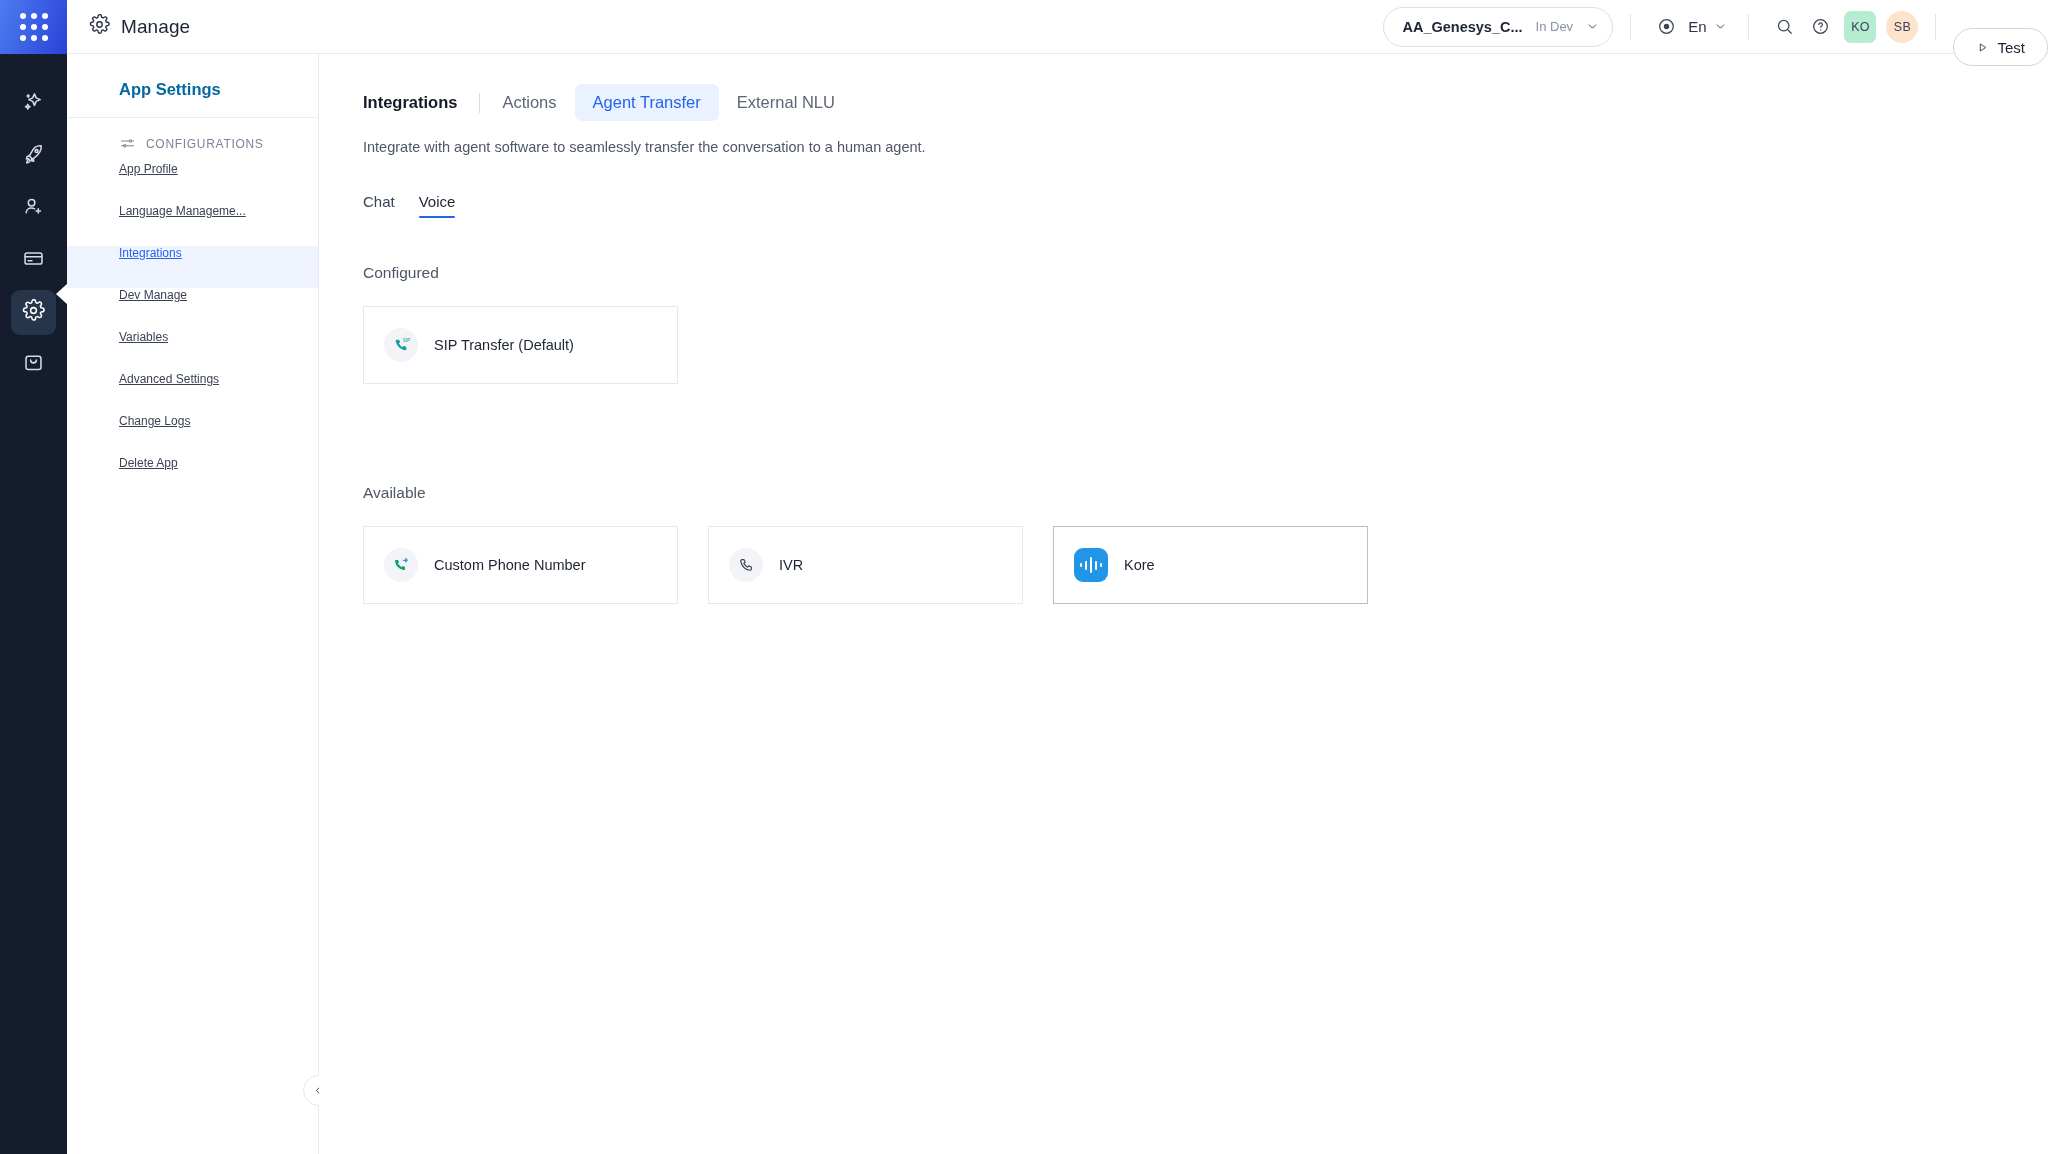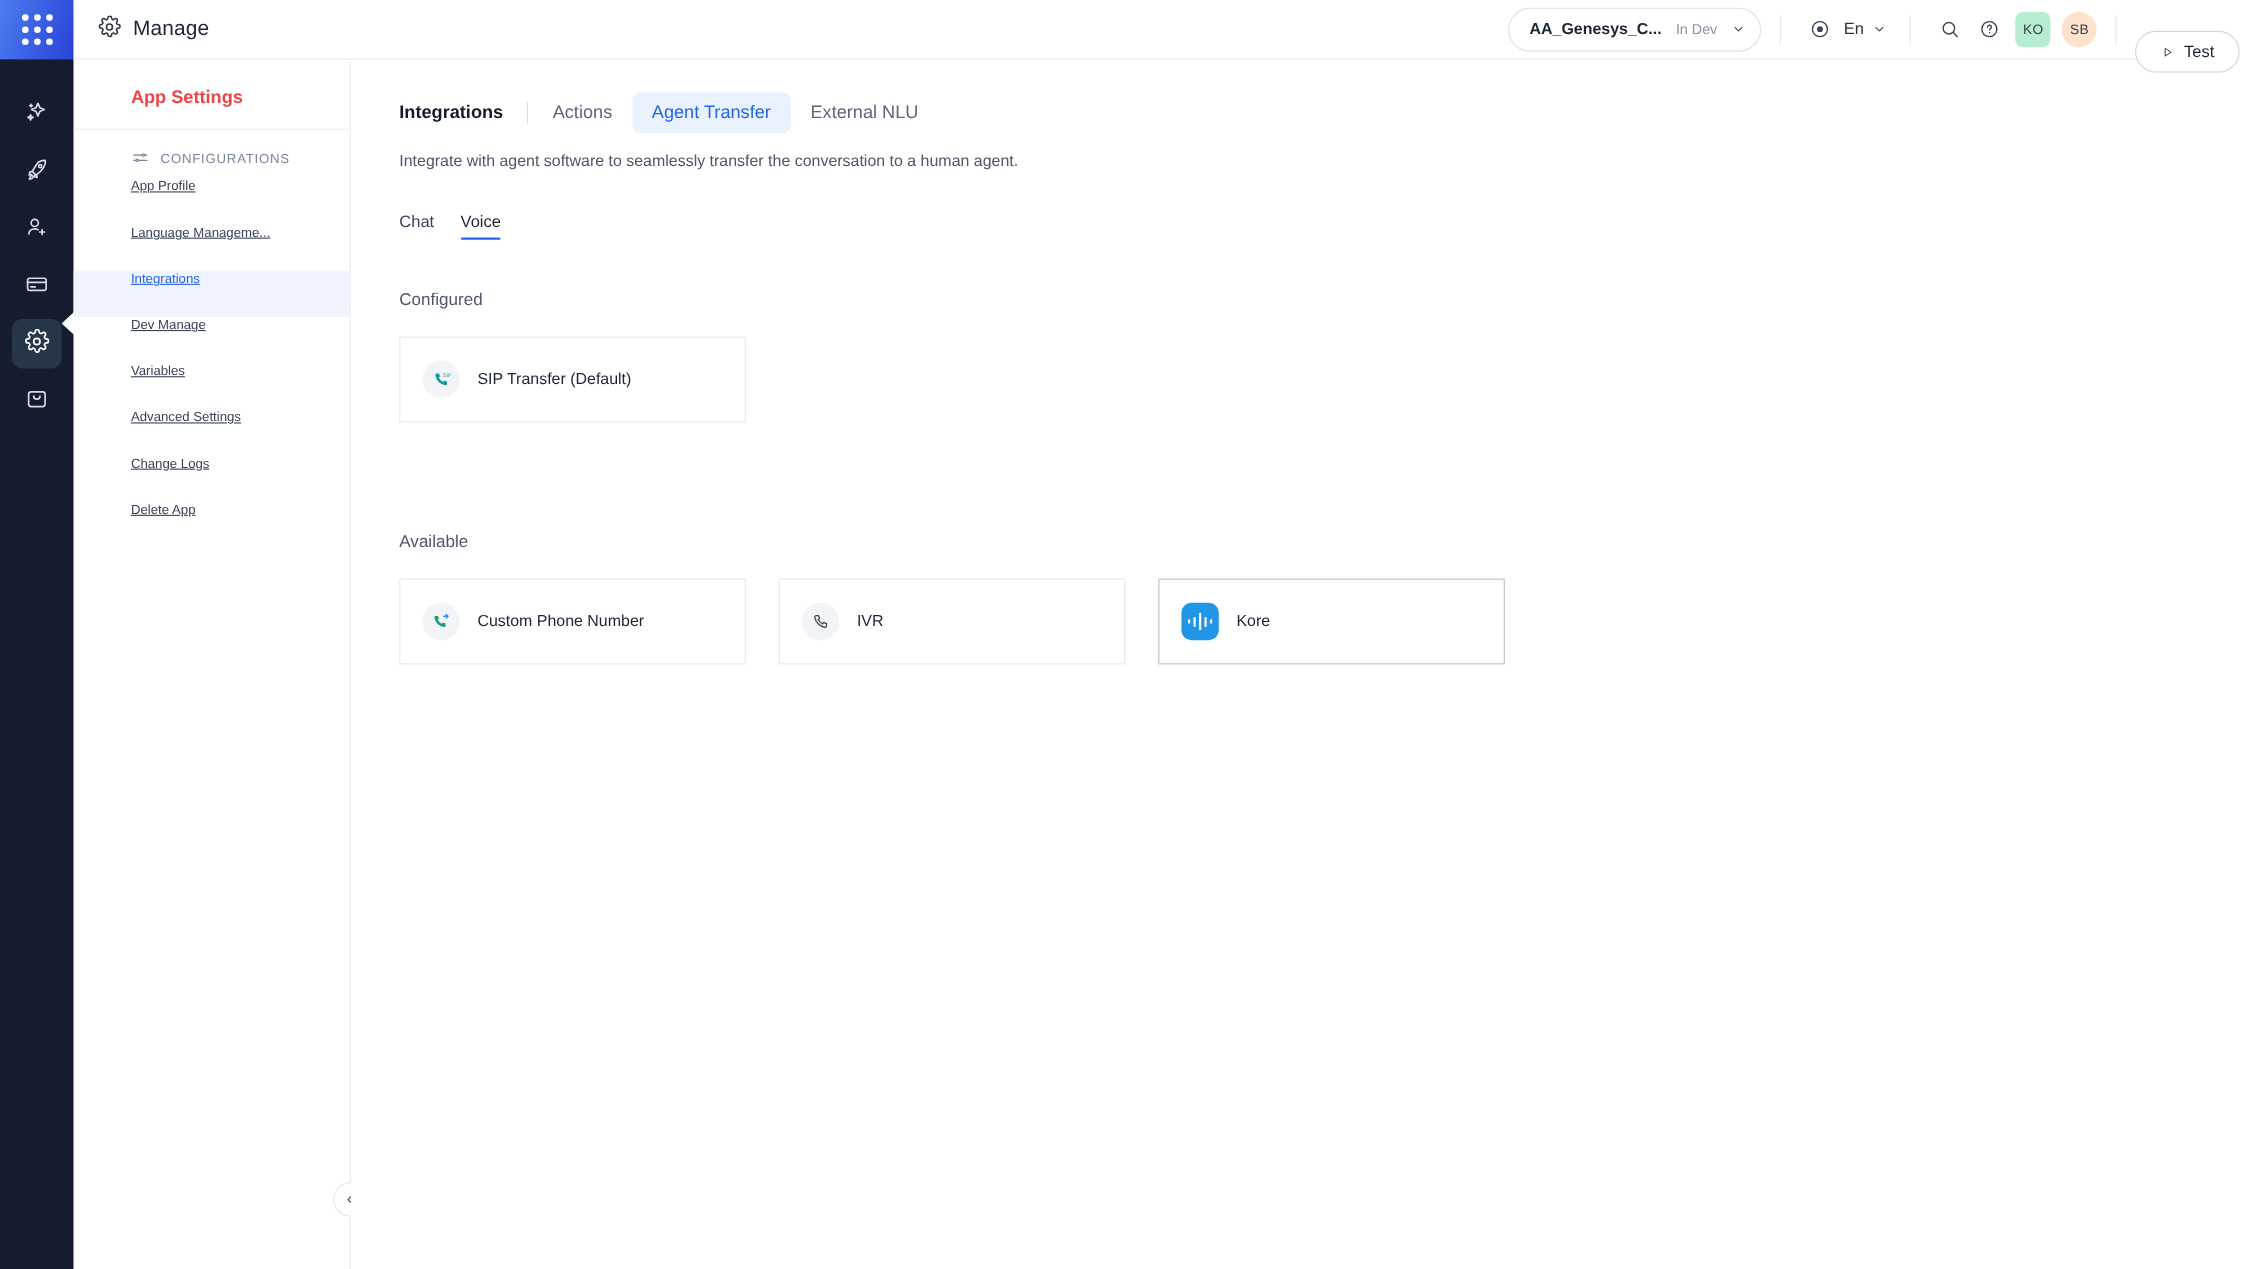--- a/index.html
+++ b/index.html
@@ -40,21 +40,21 @@
   .rail-caret {
     position: absolute; left: 56px; top: 283px;
     width: 0; height: 0;
     border-top: 11px solid transparent;
     border-bottom: 11px solid transparent;
     border-right: 12px solid #ffffff;
   }
 
   
   .header {
-    position: absolute; left: 67px; top: 0; right: 12px; height: 54px;
+    position: absolute; left: 67px; top: 0; right: 0; height: 54px;
     background: #ffffff; border-bottom: 1px solid #e8eaee;
     display: flex; align-items: center; z-index: 5;
   }
   .header-left { display: flex; align-items: center; gap: 11px; padding-left: 22px; }
   .header-title { font-size: 19px; color: #1d2433; font-weight: 400; letter-spacing: .1px; }
   .gear-ic svg { width: 21px; height: 21px; stroke: #2b3344; fill: none; stroke-width: 1.6; }
   .header-right { margin-left: auto; display: flex; align-items: center; gap: 0; }
 
   .app-pill {
     display: flex; align-items: center; gap: 13px;
@@ -85,21 +85,21 @@
     background: #fff; cursor: pointer; margin-top: 41px;
   }
   .test-btn .lbl { font-size: 15px; color: #1d2433; }
   .test-btn svg { width: 13px; height: 13px; fill: none; stroke: #1d2433; stroke-width: 1.5; stroke-linejoin: round; }
 
   
   .side {
     width: 252px; flex: 0 0 252px; height: 1154px; padding-top: 54px;
     border-right: 1px solid #e8eaee; background: #fff; position: relative;
   }
-  .side-title { font-size: 16.5px; color: #ef4444; font-weight: 700; padding: 26px 0 18px 52px; }
+  .side-title { font-size: 16.5px; color: #0369a1; font-weight: 700; padding: 26px 0 18px 52px; }
   .side-div { height: 1px; background: #eceef2; margin: 0 0 0 0; }
   .side-group { display: flex; align-items: center; gap: 10px; padding: 17px 0 10px 52px; }
   .side-group .glbl { font-size: 12px; color: #7b8496; letter-spacing: .7px; font-weight: 400; }
   .side-group svg { width: 17px; height: 17px; stroke: #7b8496; fill: none; stroke-width: 1.5; stroke-linecap: round; }
   .side-item {
     height: 42px; display: flex; align-items: flex-start; padding-left: 52px;
     font-size: 12px; color: #3a4256; cursor: pointer; text-decoration: underline;
   }
   .side-item.active { background: #f0f4ff; color: #2563eb; }
   .side-collapse {

